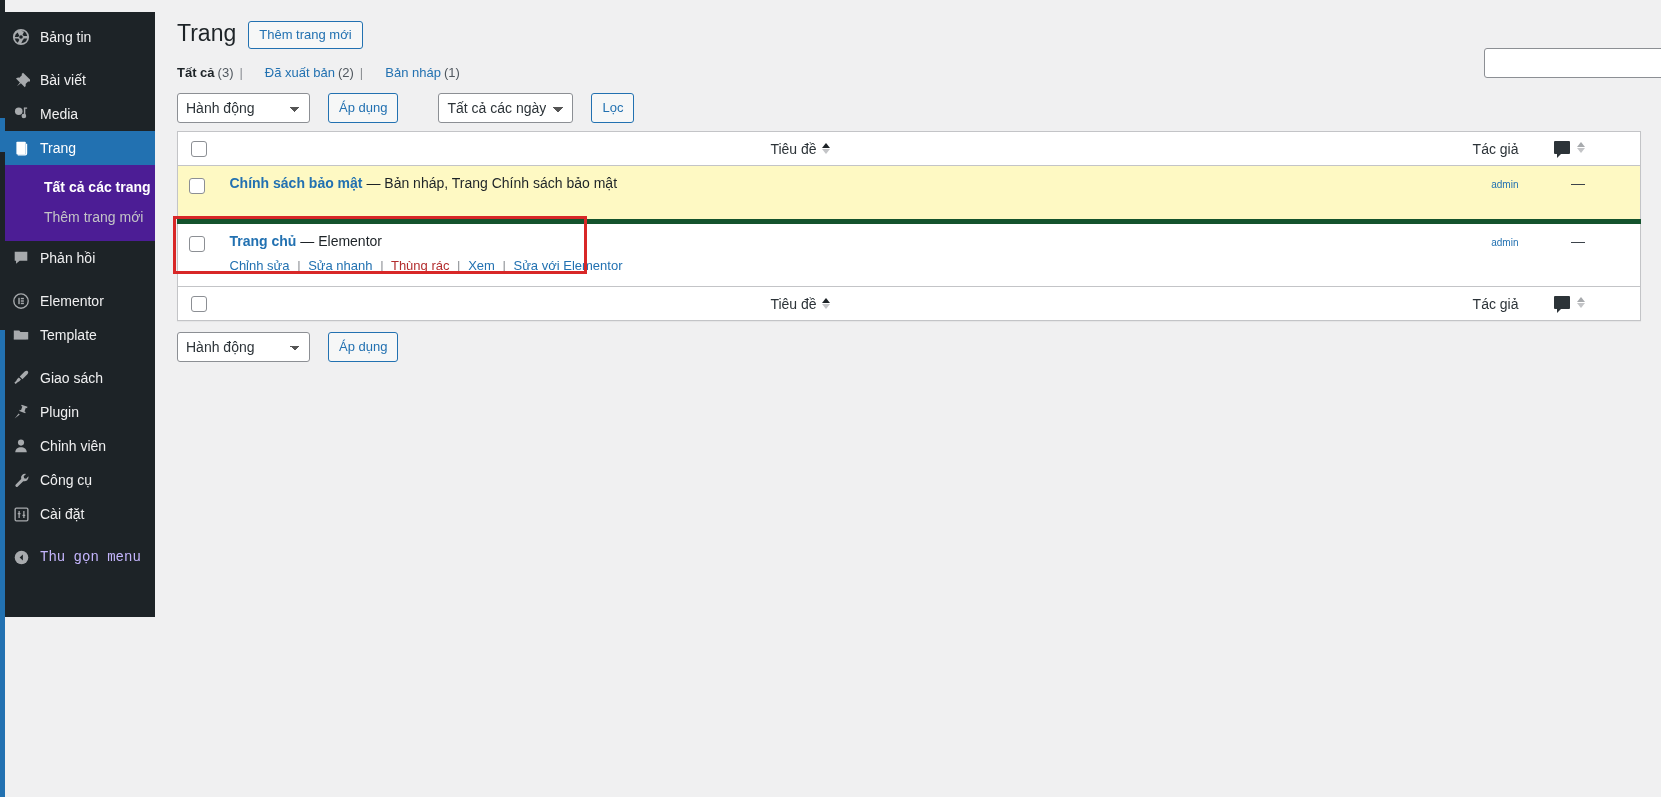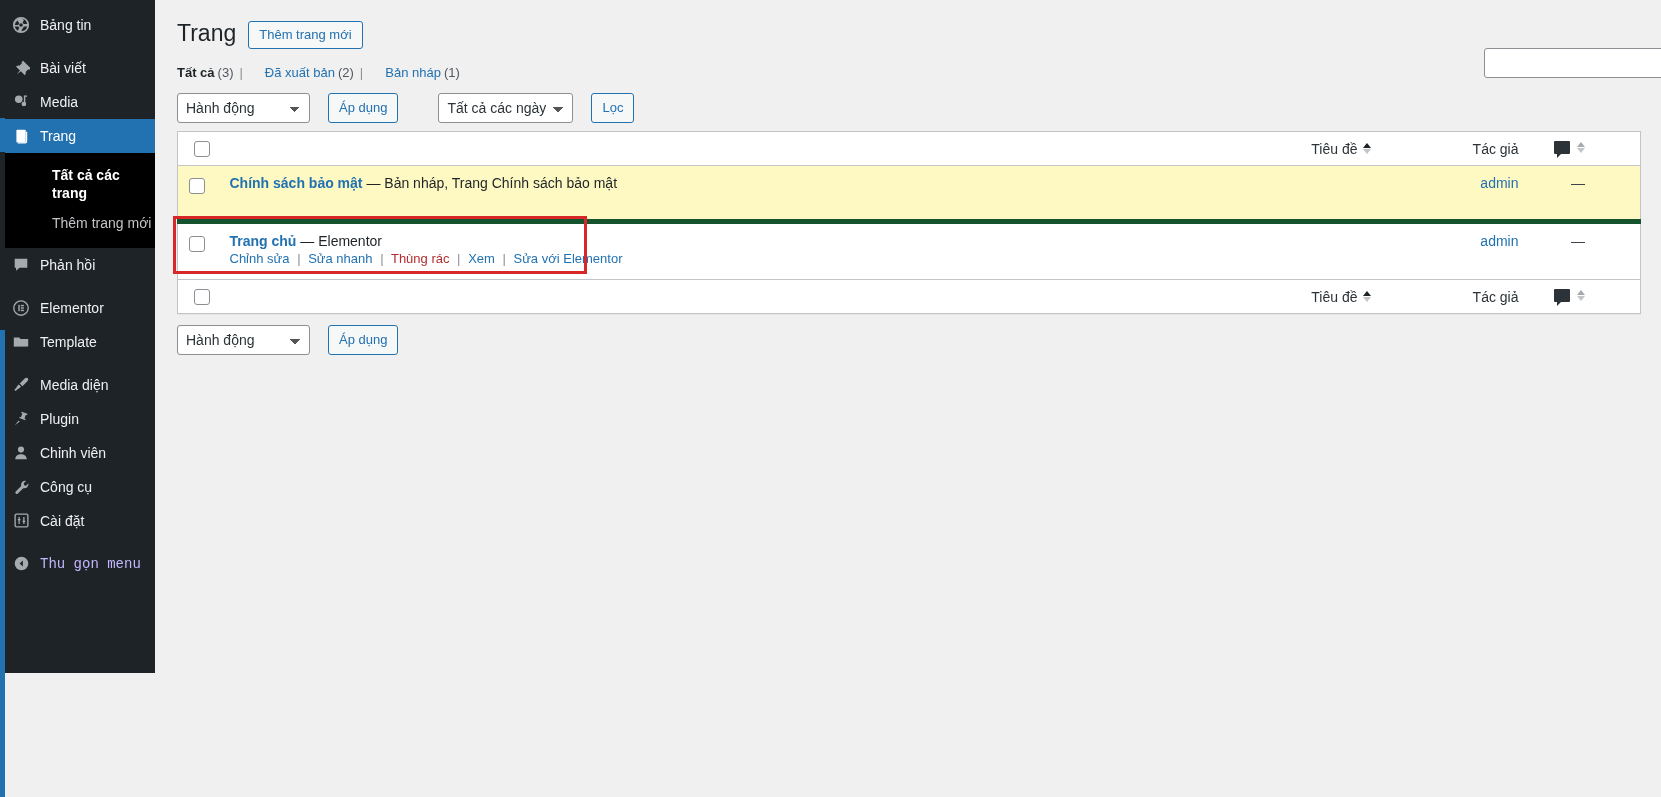--- a/index.html
+++ b/index.html
@@ -12,22 +12,22 @@
   #app { position: relative; width: 1661px; height: 797px; }
 
   
   #adminmenu-rail {
     position: absolute; left: 0; top: 0;
     width: 5px; height: 797px;
     background: #2271b1; z-index: 6;
   }
   #adminmenu-rail .rail-dark { position:absolute; left:0; width:5px; background:#1d2327; }
   #adminmenu {
-    position: absolute; left: 0; top: 0;
-    width: 155px; height: 673px;
+    position: absolute; left: 0; top: 12px;
+    width: 155px; height: 605px;
     background: #1d2327;
     z-index: 5;
   }
   .menu-item {
     position: relative;
     display: flex; align-items: center;
     height: 34px;
     padding-left: 11px;
     color: #f0f0f1;
     font-size: 14px;
@@ -48,21 +48,21 @@
   }
   .menu-item.current .mi-icon { color: #fff; }
   .menu-item.current::after {
     content: ""; position: absolute; right: -8px; top: 50%;
     margin-top: -8px;
     border: 8px solid transparent;
     border-right-color: #f0f0f1;
     width: 0; height: 0;
   }
   .menu-gap { height: 9px; }
-  .submenu { background: #000000; padding: 7px 0 9px 16px; }
+  .submenu { background: #4c1d95; padding: 7px 0 9px 8px; }
   .submenu-item {
     display: block;
     padding: 6px 0 6px 36px;
     font-size: 14px;
     color: #c3c4c7;
     cursor: pointer;
     line-height: 1.3;
   }
   .submenu-item.current { color: #fff; font-weight: bold; }
   .menu-item.collapse { color: #a7aaad; }
@@ -174,21 +174,21 @@
     margin-top: 8px;
     table-layout: fixed;
     box-shadow: 0 1px 1px rgba(0,0,0,.04);
   }
   .wp-list-table thead th,
   .wp-list-table tfoot th {
     background: #fff;
     font-size: 14px;
     color: #2c3338;
     font-weight: 400;
-    text-align: right;
+    text-align: center;
     padding: 8px 10px;
     border-bottom: 1px solid #c3c4c7;
     height: 34px;
     vertical-align: middle;
   }
   .wp-list-table tfoot th { border-bottom: none; border-top: 1px solid #c3c4c7; }
   .col-cb { width: 42px; padding-left: 11px !important; }
   .col-title { width: auto; }
   .col-author { width: 160px; text-align: right !important; padding-right: 22px !important; }
   .col-comments { width: 100px; text-align: right !important; padding-right: 55px !important; }
@@ -239,31 +239,31 @@
   .wp-list-table tbody tr:first-child td { border-top: none; }
   .wp-list-table tbody td.cell-cb { padding-left: 11px; padding-top: 11px; }
 
   .row-title {
     color: #2271b1; font-weight: bold; font-size: 14px;
     text-decoration: none; cursor: pointer;
   }
   .post-state { color: #1d2327; font-weight: 400; }
   .row-actions {
     font-size: 13px; color: #50575e;
-    margin-top: 0;
+    margin-top: 7px;
     line-height: 1.6;
   }
   .row-actions a { color: #2271b1; text-decoration: none; cursor: pointer; }
   .row-actions a.trash { color: #b32d2e; }
   .row-actions .sep { color: #8c8f94; margin: 0 4px; }
 
   .cell-author {
     text-align: right; padding-right: 22px !important;
   }
-  .cell-author a { color: #2271b1; text-decoration: none; cursor: pointer; font-size: 14px; }
+  .cell-author a { color: #2271b1; text-decoration: none; cursor: pointer; font-size: 10px; }
   .cell-comments { text-align: right; padding-right: 55px !important; color: #3c434a; }
   .dash { color: #3c434a; font-size: 14px; }
 
   .comment-bubble {
     display: inline-block;
     width: 16px; height: 13px;
     background: #2c3338;
     position: relative;
     border-radius: 1px;
     vertical-align: middle;
@@ -384,21 +384,21 @@
     </div>
 
     <div class="menu-gap"></div>
 
     <div class="menu-item">
       <span class="mi-icon">
         <svg width="18" height="18" viewBox="0 0 20 20" fill="currentColor">
             <path d="M17.5 2.5c-1-1-2.4-.5-3.4.4L8.6 8.4l3 3 5.5-5.5c.9-1 1.4-2.4.4-3.4zM7.6 9.4l-1.8 1.8c-.6.6-.6 1.4-1.2 2l-2 2.1 1.5 1.5 2.1-2c.6-.6 1.4-.6 2-1.2l1.8-1.8-2.4-2.4z"></path>
           </svg>
       </span>
-      <span class="mi-label">Media diện</span>
+      <span class="mi-label">Giao sách</span>
     </div>
 
     <div class="menu-item">
       <span class="mi-icon">
         <svg width="18" height="18" viewBox="0 0 20 20" fill="currentColor">
             <path d="M13.2 2.8l-1.1 1.1 1 1-3.1 3.1-1-1-1.1 1.1 4.9 4.9 1.1-1.1-1-1 3.1-3.1 1 1 1.1-1.1-4.9-4.9z" transform="rotate(-25 10 8)"></path>
             <path d="M7.4 11.6L3 17.2l5.6-4.4z"></path>
           </svg>
       </span>
       <span class="mi-label">Plugin</span>

